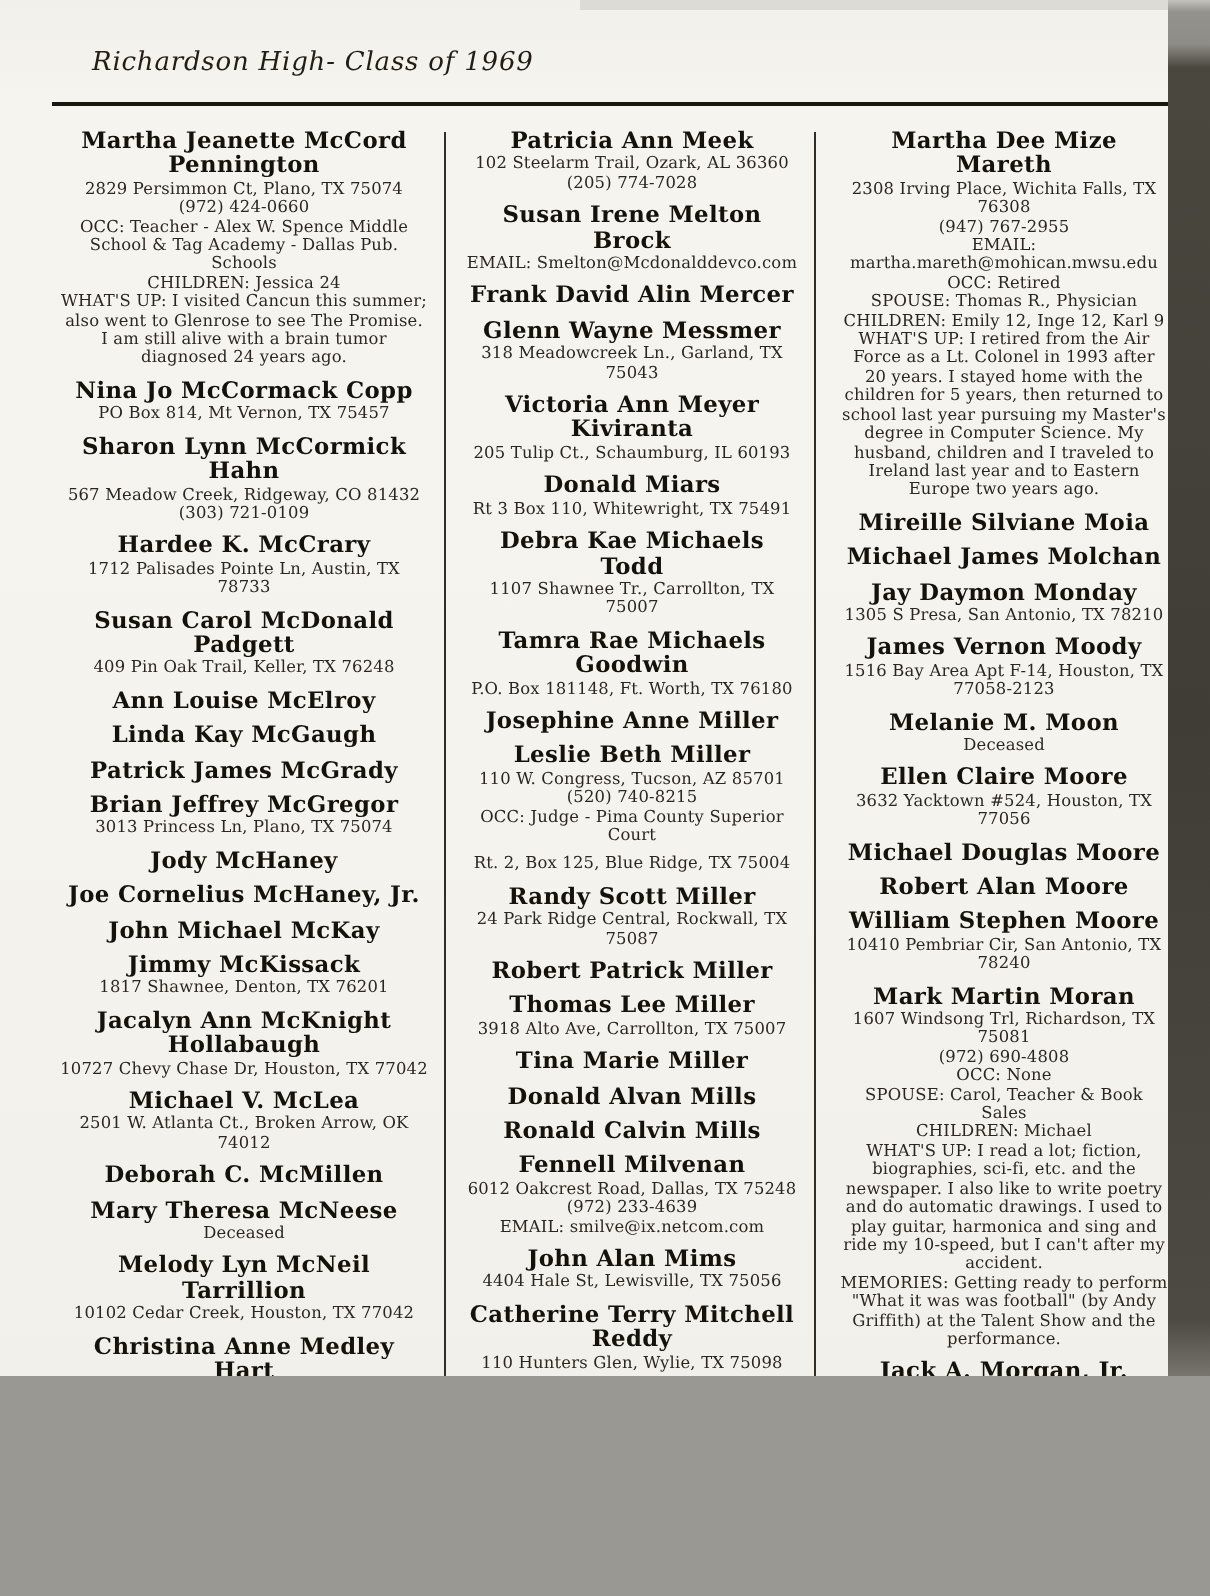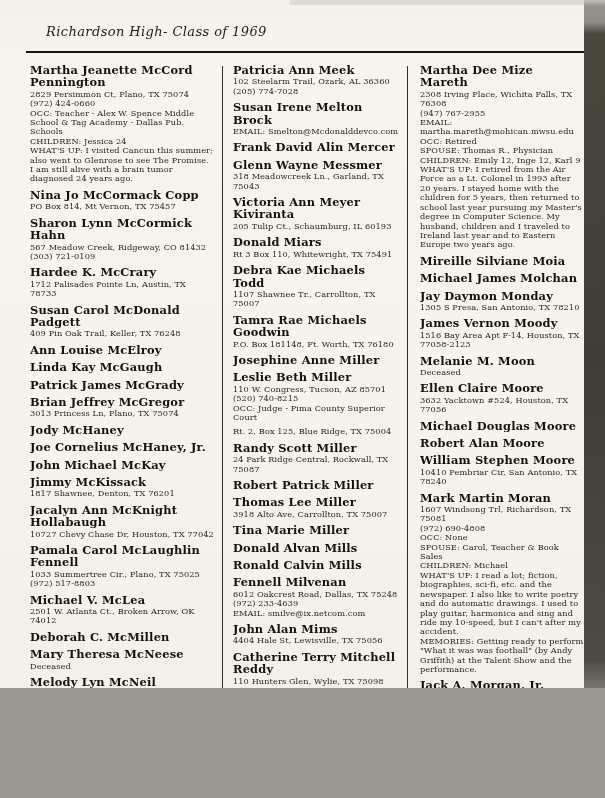--- a/index.html
+++ b/index.html
@@ -27,21 +27,21 @@
   }
   .header-title{
     position:absolute;left:46px;top:24px;
     font-style:italic;font-size:13px;letter-spacing:.4px;color:#221d15;
   }
   .header-rule{
     position:absolute;left:26px;top:51px;width:558px;height:2px;background:#191610;
   }
   .columns{
     position:absolute;left:30px;top:64px;width:554px;height:673px;
-    display:flex;overflow:hidden;
+    display:flex;overflow:hidden;text-align:center;
   }
   .col{overflow:hidden;}
   .col-1{width:184px;margin-right:19px;}
   .col-2{width:166px;margin-right:21px;}
   .col-3{width:164px;}
   .divider{
     position:absolute;top:66px;height:659px;width:1px;background:#322d25;
   }
   .divider-1{left:222px;}
   .divider-2{left:407px;}
@@ -125,25 +125,20 @@
         <div class="entry">
           <div class="name">John Michael McKay</div>
         </div>
         <div class="entry">
           <div class="name">Jimmy McKissack</div>
           <div class="detail">1817 Shawnee, Denton, TX 76201</div>
         </div>
         <div class="entry">
           <div class="name">Jacalyn Ann McKnight Hollabaugh</div>
           <div class="detail">10727 Chevy Chase Dr, Houston, TX 77042</div>
-        </div>
-        <div class="entry">
-          <div class="name">Pamala Carol McLaughlin Fennell</div>
-          <div class="detail">1033 Summertree Cir., Plano, TX 75025</div>
-          <div class="detail">(972) 517-8803</div>
         </div>
         <div class="entry">
           <div class="name">Michael V. McLea</div>
           <div class="detail">2501 W. Atlanta Ct., Broken Arrow, OK 74012</div>
         </div>
         <div class="entry">
           <div class="name">Deborah C. McMillen</div>
         </div>
         <div class="entry">
           <div class="name">Mary Theresa McNeese</div>

